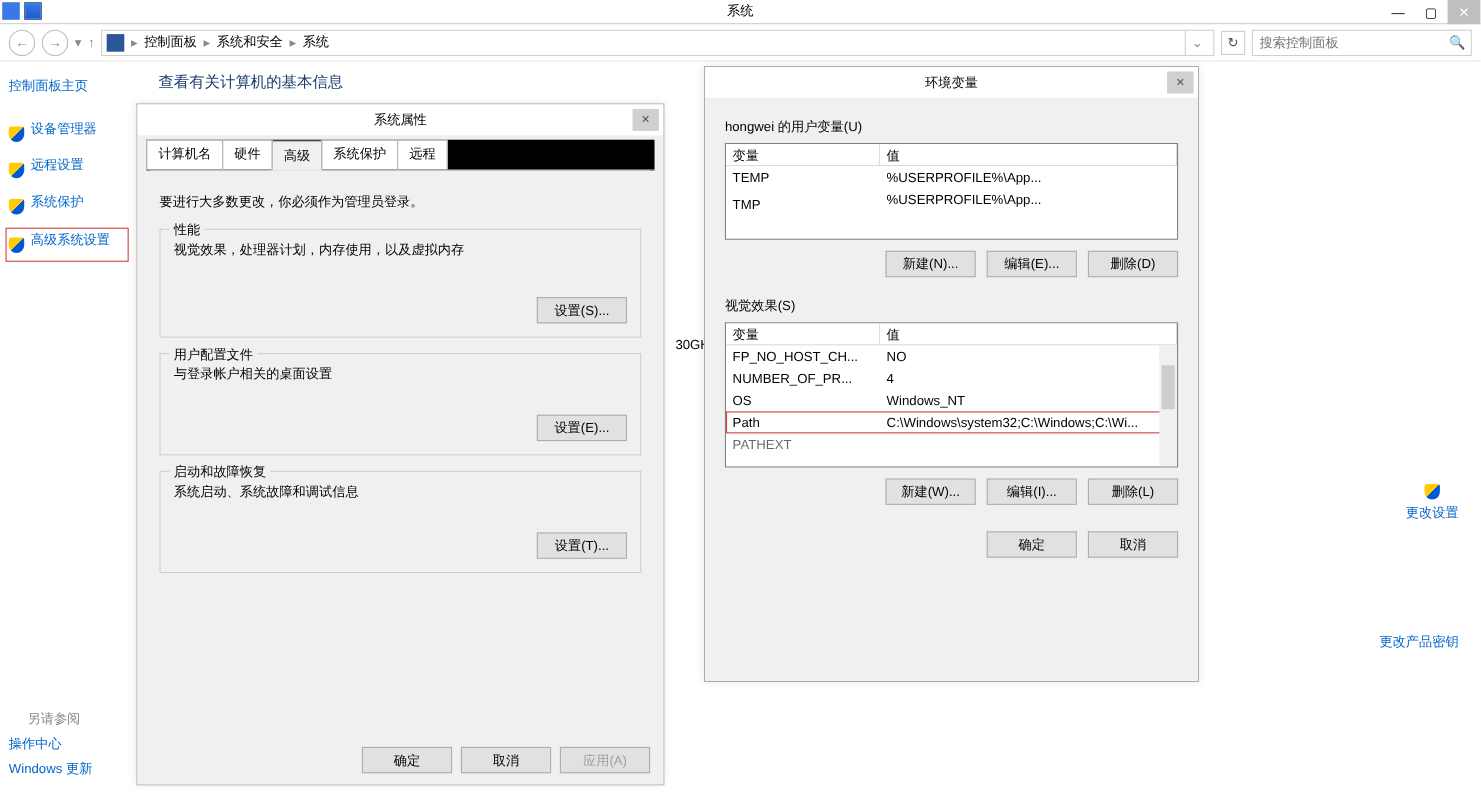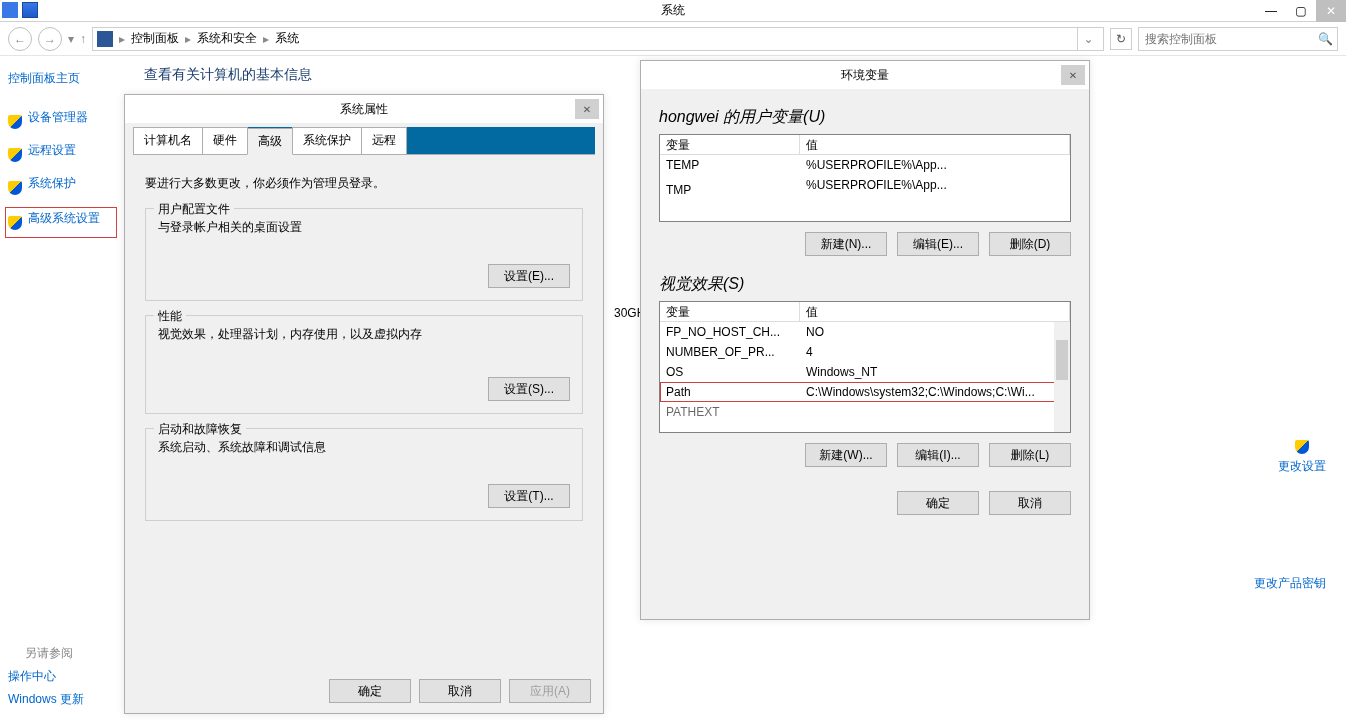--- a/index.html
+++ b/index.html
@@ -46,21 +46,21 @@
   .main-panel { flex:1; padding:10px 20px; position:relative; }
   .main-panel h1 { font-size:14px; font-weight:normal; color:#1a3e6e; margin:0 0 10px 0; }
 
   
   .dlg { position:absolute; background:#fff; border:1px solid #aeaeae; box-shadow:0 0 8px rgba(0,0,0,0.1); }
   .dlg-sysprops { left:124px; top:94px; width:480px; height:620px; }
   .dlg-title { height:28px; display:flex; align-items:center; justify-content:center; position:relative; font-size:12px; background:#fff; }
   .dlg-close { position:absolute; right:4px; top:4px; width:24px; height:20px; background:#d0d0d0; color:#555; display:flex; align-items:center; justify-content:center; font-size:10px; }
   .dlg-body { background:#f0f0f0; padding:4px 12px 12px 12px; height:calc(100% - 28px); position:relative; }
 
-  .tabs { display:flex; background:#0369a1; border-bottom:1px solid #aeaeae; margin:0 -4px; }
+  .tabs { display:flex; background:#000000; border-bottom:1px solid #aeaeae; margin:0 -4px; }
   .tab { padding:4px 10px; border:1px solid #aeaeae; border-bottom:none; margin-right:-1px; background:#f0f0f0; font-size:12px; }
   .tab.active { background:#f0f0f0; position:relative; top:1px; border-bottom:1px solid #f0f0f0; }
   .tab:not(.active){ background:#fff;}
   .tabpane { background:#f0f0f0; padding:12px 8px 8px 8px; }
 
   .note { font-size:12px; margin:8px 0 16px 0; }
 
   .group { border:1px solid #cfcfcf; padding:10px 12px 12px 12px; margin-bottom:14px; position:relative; }
   .group-title { position:absolute; top:-8px; left:8px; background:#f0f0f0; padding:0 4px; font-size:12px; }
   .group-desc { font-size:12px; margin-bottom:10px; }
@@ -70,21 +70,21 @@
   .winbtn.disabled { color:#9e9e9e; }
 
   .env-outline { display:flex; justify-content:flex-end; border:1px solid #d04040; padding:8px; margin-top:6px; }
 
   .dlg-footer { position:absolute; bottom:10px; left:0; right:0; display:flex; justify-content:flex-end; gap:8px; padding:0 12px; }
 
   
   .dlg-env { left:640px; top:60px; width:450px; height:560px; }
   .dlg-env .dlg-title { background:#fff; }
   .dlg-env .dlg-body { background:#f0f0f0; padding:14px 18px; }
-  .env-section-label { font-size:16px; margin:4px 0 6px 0;font-style:italic; }
+  .env-section-label { font-size:12px; margin:4px 0 6px 0; }
   .listview { border:1px solid #828282; background:#fff; height:88px; position:relative; overflow:hidden; }
   .listview.sys { height:132px; }
   .lv-header { display:flex; border-bottom:1px solid #dcdcdc; background:#fff; height:20px; }
   .lv-header .col { padding:2px 6px; border-right:1px solid #dcdcdc; font-size:12px; }
   .lv-rows { overflow:hidden; }
   .lv-row { display:flex; height:20px; align-items:center; }
   .lv-row .cell { padding:1px 6px; font-size:12px; white-space:nowrap; overflow:hidden; text-overflow:ellipsis; }
   .lv-row.sel { outline:1px solid #d04040; outline-offset:-1px; }
   .lv-scroll { position:absolute; right:0; top:20px; bottom:0; width:16px; background:#f0f0f0; }
   .lv-scroll::before,.lv-scroll::after{content:"";position:absolute;left:0;right:0;height:16px;background:#f0f0f0;display:flex;}
@@ -191,34 +191,34 @@
       <div class="tab">计算机名</div>
       <div class="tab">硬件</div>
       <div class="tab active">高级</div>
       <div class="tab">系统保护</div>
       <div class="tab">远程</div>
     </div>
     <div class="tabpane">
       <div class="note">要进行大多数更改，你必须作为管理员登录。</div>
 
       <div class="group">
+        <span class="group-title">性能</span>
+        <div class="group-desc">视觉效果，处理器计划，内存使用，以及虚拟内存</div>
+        <div style="height:24px;"></div>
+        <div class="group-btns">
+            <div class="winbtn">设置(S)...</div>
+          </div>
+      </div>
+
+      <div class="group">
         <span class="group-title">用户配置文件</span>
         <div class="group-desc">与登录帐户相关的桌面设置</div>
         <div style="height:18px;"></div>
         <div class="group-btns">
             <div class="winbtn">设置(E)...</div>
-          </div>
-      </div>
-
-      <div class="group">
-        <span class="group-title">性能</span>
-        <div class="group-desc">视觉效果，处理器计划，内存使用，以及虚拟内存</div>
-        <div style="height:24px;"></div>
-        <div class="group-btns">
-            <div class="winbtn">设置(S)...</div>
           </div>
       </div>
 
       <div class="group">
         <span class="group-title">启动和故障恢复</span>
         <div class="group-desc">系统启动、系统故障和调试信息</div>
         <div style="height:18px;"></div>
         <div class="group-btns">
             <div class="winbtn">设置(T)...</div>
           </div>

